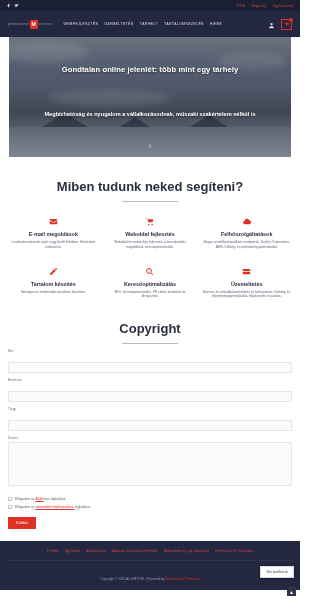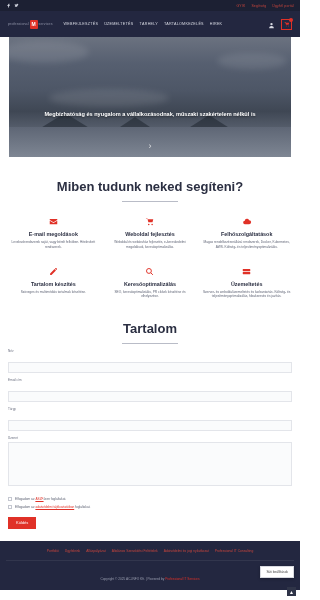--- a/index.html
+++ b/index.html
@@ -239,20 +239,21 @@
 </div>
 
 <div class="hero">
   <div class="cloud" style="width:90px;height:22px;top:4px;left:-10px;"></div>
   <div class="cloud" style="width:70px;height:16px;top:16px;right:4px;"></div>
   <div class="cloud" style="width:120px;height:18px;top:52px;left:40px;"></div>
   <div class="mount" style="border-left-width:26px;border-right-width:26px;border-bottom-width:16px;left:30px;"></div>
   <div class="mount" style="border-left-width:18px;border-right-width:18px;border-bottom-width:12px;left:108px;"></div>
   <div class="mount" style="border-left-width:22px;border-right-width:22px;border-bottom-width:14px;left:178px;"></div>
   <div class="water"></div>
+  <div class="hero-h1">Gondtalan online jelenlét: több mint egy tárhely</div>
   <div class="hero-h2">Megbízhatóság és nyugalom a vállalkozásodnak, műszaki szakértelem nélkül is</div>
   <div class="hero-arrow">›</div>
 </div>
 
 <div class="sec-title">Miben tudunk neked segíteni?</div>
 <div class="sec-rule"></div>
 
 <div class="cards">
 
   <div class="card">
@@ -315,21 +316,21 @@
           <rect x="2" y="5" width="20" height="6" rx="1"></rect>
           <rect x="2" y="13" width="20" height="6" rx="1"></rect>
         </svg>
     </div>
     <div class="card-title">Üzemeltetés</div>
     <div class="card-desc">Szerver- és weboldalüzemeltetés és karbantartás. Költség- és teljesítményoptimalizálás, hibakeresés és javítás.</div>
   </div>
 
 </div>
 
-<div class="sec-title">Tartalom</div>
+<div class="sec-title">Copyright</div>
 <div class="sec-rule"></div>
 
 <div class="contact">
 
   <div class="field">
     <label>Név</label>
     <input type="text" value="" style="">
   </div>
 
   <div class="field">

